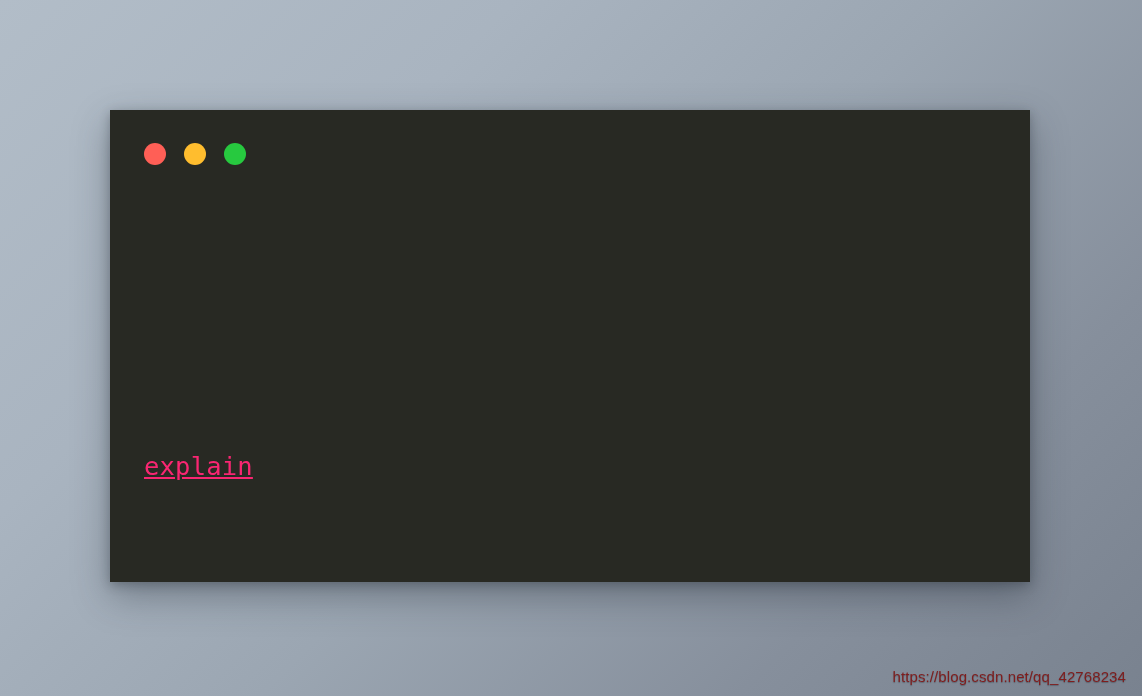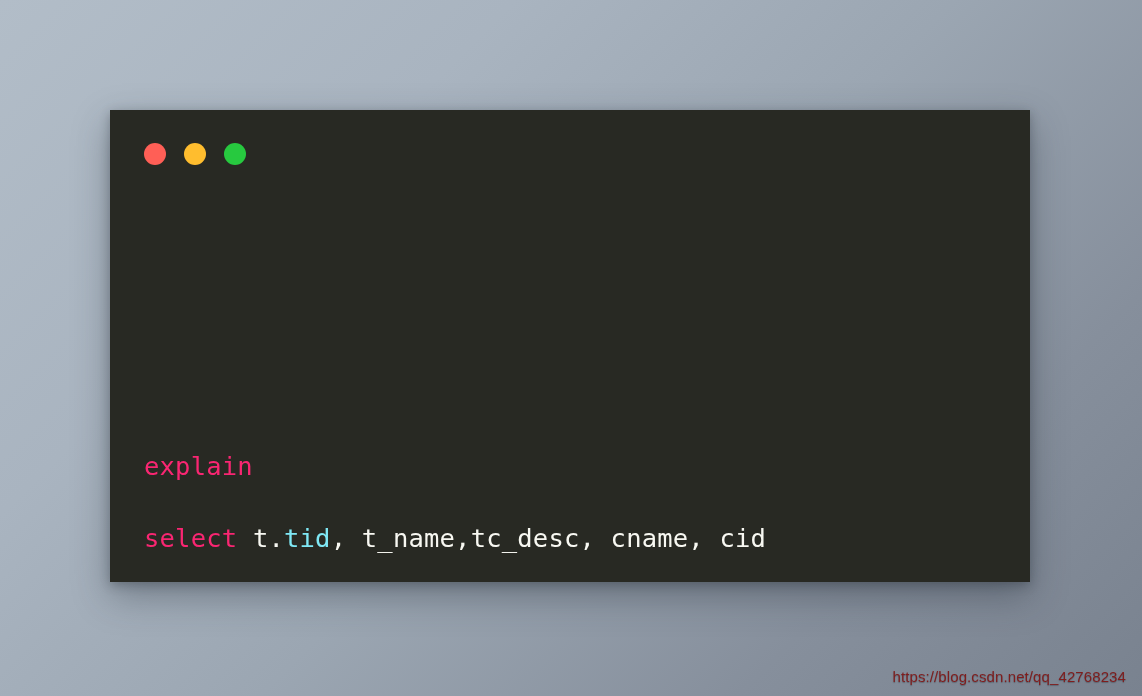--- a/index.html
+++ b/index.html
@@ -59,21 +59,21 @@
     letter-spacing: 0.2px;
     white-space: pre;
     color: #f8f8f2;
   }
   .code-line {
     height: 72px;
     white-space: pre;
   }
 
   
-  .tok-kw   { color: #f92672; }
+  .tok-kw   { color: #f92672; text-decoration: underline; }
   .tok-id   { color: #f8f8f2; }
   .tok-col  { color: #7fe8f5; }
 
   
   .watermark {
     position: absolute;
     right: 16px;
     bottom: 11px;
     font-family: "Liberation Sans", sans-serif;
     font-size: 15px;
@@ -88,17 +88,17 @@
 <div class="code-window">
 
   <div class="titlebar">
     <span class="dot dot-close"></span>
     <span class="dot dot-min"></span>
     <span class="dot dot-max"></span>
   </div>
 
   <div class="code-body" id="code-body">
     
-  <div class="code-line"><span class="tok-kw">explain</span></div><div class="code-line"><span class="tok-kw">select</span><span class="tok-id"> t.</span><span class="tok-col">tid</span><span class="tok-id">, t_name,tc_desc, cname, cid</span></div><div class="code-line"></div></div>
+  <div class="code-line"><span class="tok-kw">explain</span></div><div class="code-line"></div></div>
 
 </div>
 
 <div class="watermark">https://blog.csdn.net/qq_42768234</div>
 
 </body></html>

